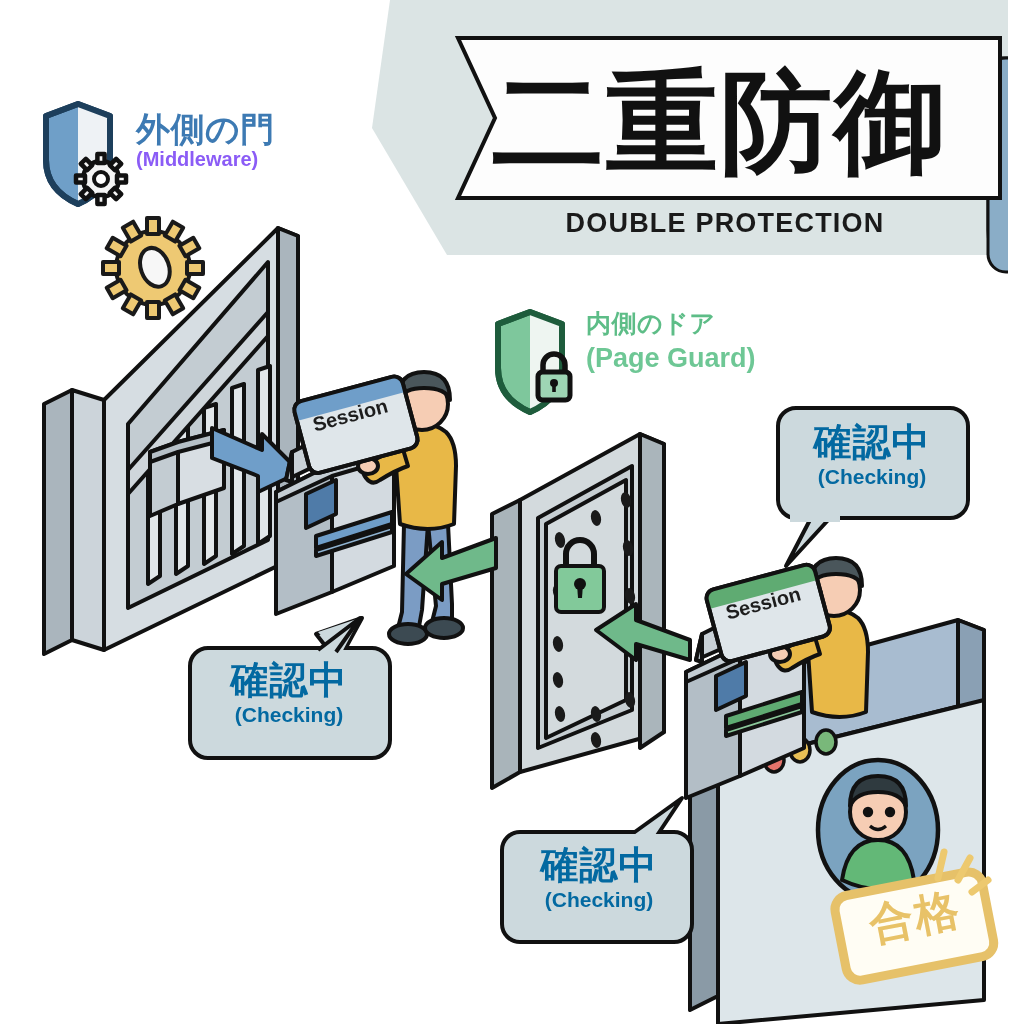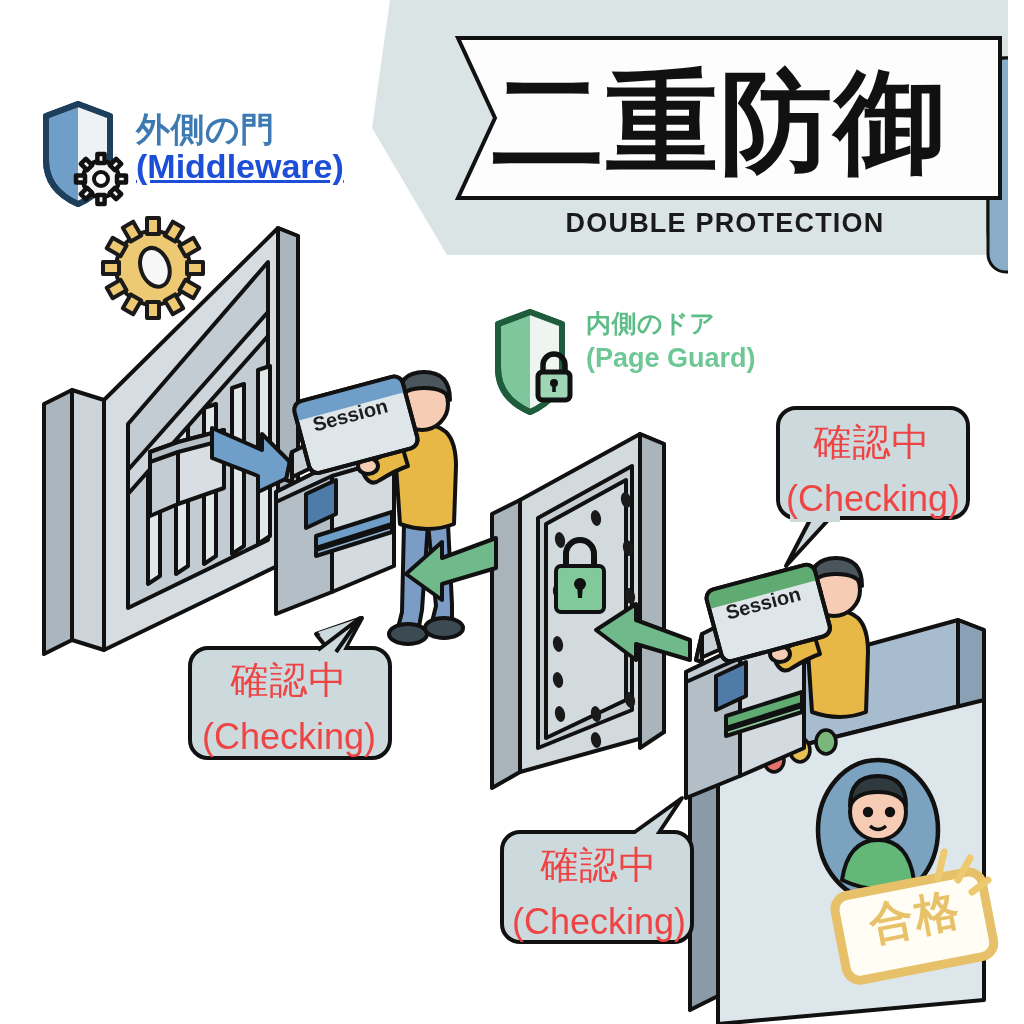--- a/index.html
+++ b/index.html
@@ -8,38 +8,38 @@
   #stage{position:relative;width:1008px;height:1024px;background:#ffffff;overflow:hidden;}
   #art{position:absolute;inset:0;}
 
   
   .lbl{position:absolute;font-weight:bold;line-height:1.04;white-space:nowrap;}
   .lbl .jp{display:block;}
   .lbl .en{display:block;}
 
   #label-middleware{left:136px;top:112px;color:#3d7ab3;}
   #label-middleware .jp{font-size:34px;letter-spacing:.5px;}
-  #label-middleware .en{font-size:34px;margin-top:2px;color:#1d4ed8;text-decoration:underline;}
+  #label-middleware .en{font-size:20px;margin-top:2px;color:#8b5cf6;}
 
   #label-pageguard{left:586px;top:310px;color:#5dbd87;}
   #label-pageguard .jp{font-size:25px;letter-spacing:.5px;}
   #label-pageguard .en{font-size:27px;margin-top:8px;color:#6ec795;}
 
   #banner-jp{position:absolute;left:470px;top:48px;width:500px;height:150px;
       display:flex;align-items:center;justify-content:center;
       font-size:112px;font-weight:bold;color:#111;letter-spacing:2px;
       font-family:"DejaVu Sans",sans-serif;}
   #banner-en{position:absolute;left:480px;top:205px;width:490px;height:36px;
       display:flex;align-items:center;justify-content:center;
       font-size:27px;font-weight:bold;color:#1a1a1a;letter-spacing:1.2px;}
 
-  .bubble-txt{position:absolute;text-align:center;font-weight:normal;color:#ef4444;
+  .bubble-txt{position:absolute;text-align:center;font-weight:bold;color:#0369a1;
       line-height:1.06;font-family:"DejaVu Sans",sans-serif;}
   .bubble-txt .jp{display:block;font-size:38px;letter-spacing:1px;}
-  .bubble-txt .en{display:block;font-size:36px;margin-top:18px;
+  .bubble-txt .en{display:block;font-size:21px;margin-top:4px;
       font-family:"Liberation Sans",sans-serif;}
 
   #bubble1-txt{left:196px;top:660px;width:186px;}
   #bubble2-txt{left:786px;top:422px;width:172px;}
   #bubble3-txt{left:508px;top:845px;width:182px;}
 
   #stamp-txt{position:absolute;left:852px;top:888px;width:126px;
       text-align:center;font-size:44px;font-weight:bold;color:#e8c268;
       font-family:"DejaVu Sans",sans-serif;transform:rotate(-11deg);
       letter-spacing:2px;}

